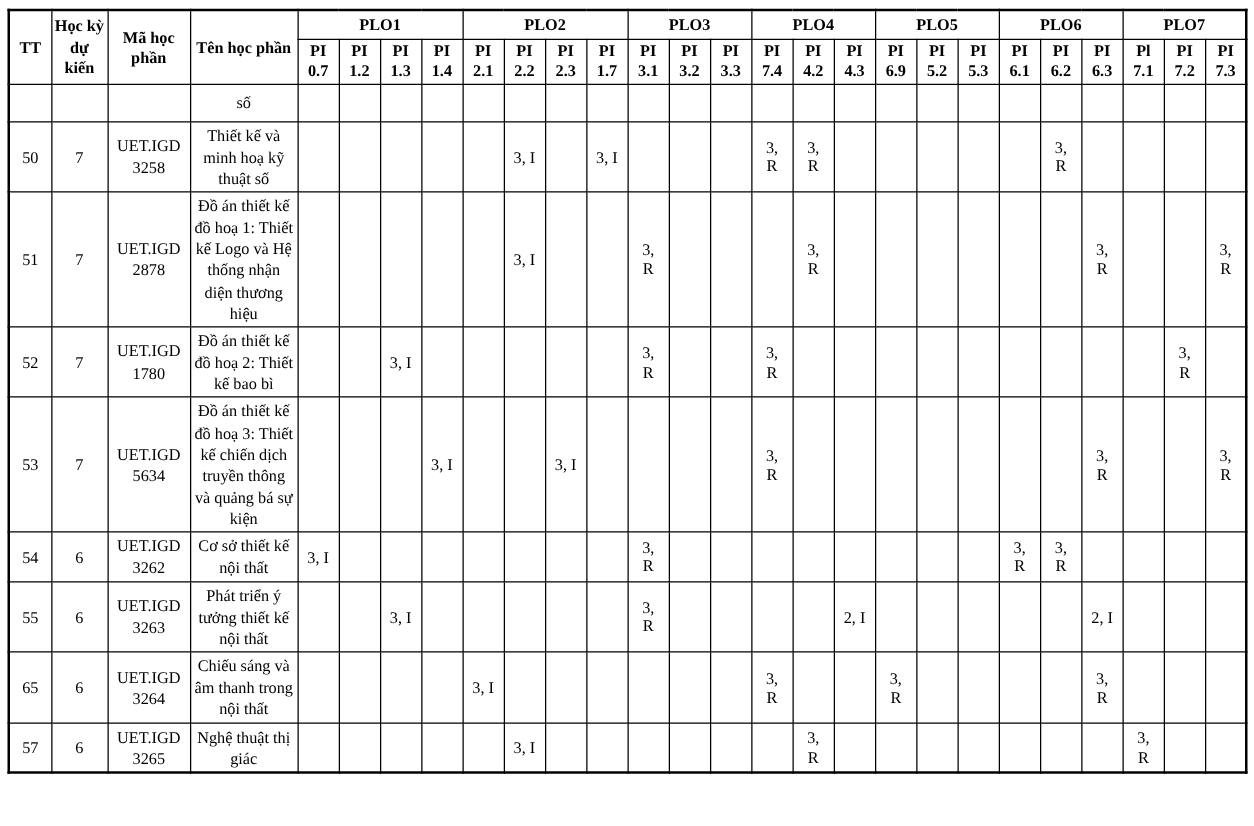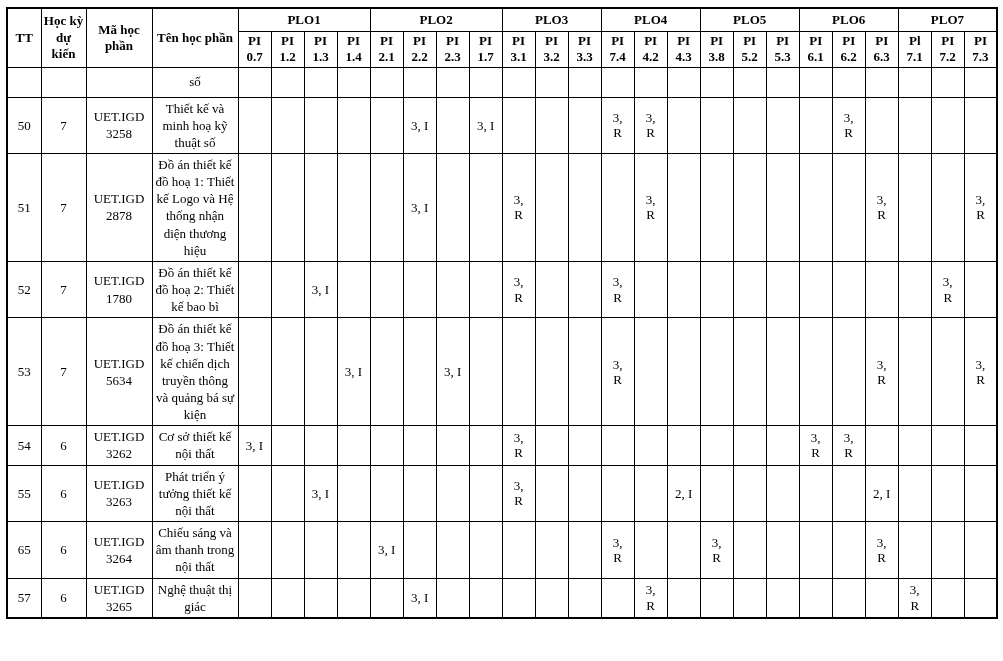--- a/index.html
+++ b/index.html
@@ -79,21 +79,21 @@
           <th>PI 2.1</th>
           <th>PI 2.2</th>
           <th>PI 2.3</th>
           <th>PI 1.7</th>
           <th>PI 3.1</th>
           <th>PI 3.2</th>
           <th>PI 3.3</th>
           <th>PI 7.4</th>
           <th>PI 4.2</th>
           <th>PI 4.3</th>
-          <th>PI 3.8</th>
+          <th>PI 6.9</th>
           <th>PI 5.2</th>
           <th>PI 5.3</th>
           <th>PI 6.1</th>
           <th>PI 6.2</th>
           <th>PI 6.3</th>
           <th>Pl 7.1</th>
           <th>PI 7.2</th>
           <th>PI 7.3</th>
         </tr>
     </thead>

